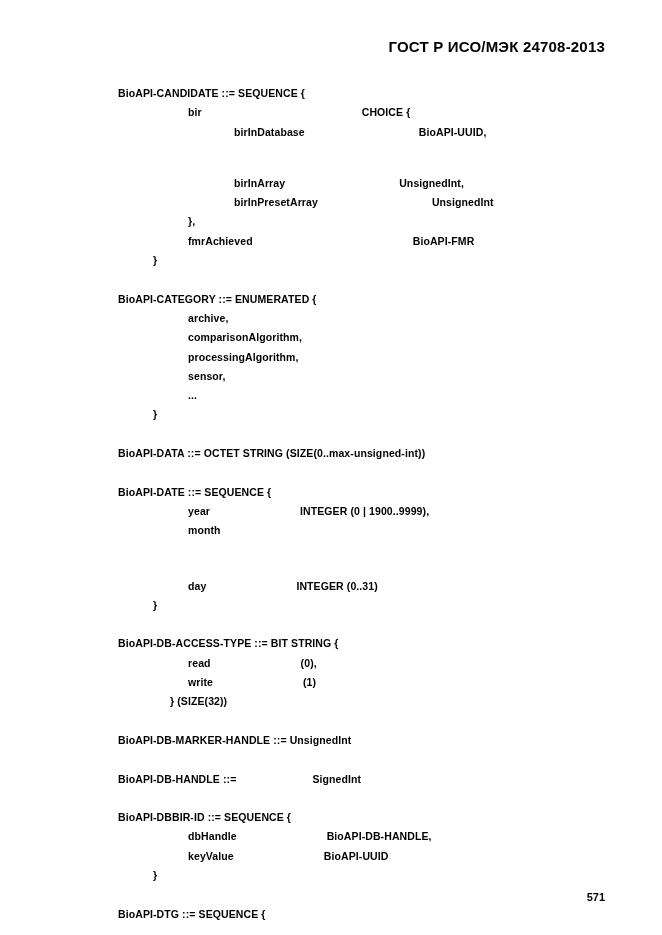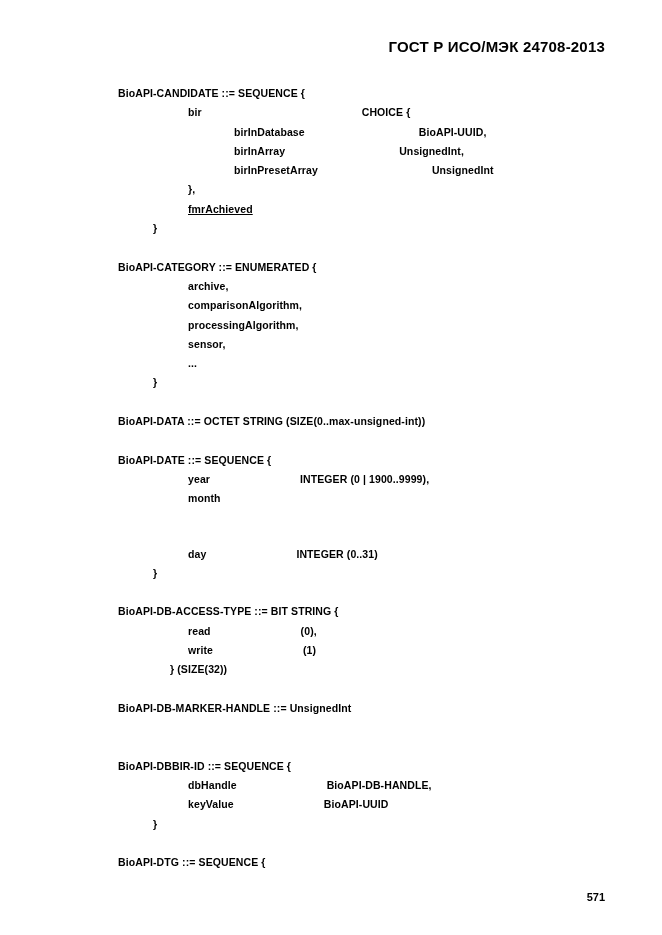--- a/index.html
+++ b/index.html
@@ -69,24 +69,24 @@
 
 <div class="page">
 
   <div class="header">ГОСТ Р ИСО/МЭК 24708-2013</div>
 
   <div class="content" id="content">
       <div class="block">
         <div class="line col-wrap"><span style="padding-left: 0px;">BioAPI-CANDIDATE ::= SEQUENCE {</span></div>
         <div class="line col-wrap"><span style="padding-left: 70px;">bir</span><span style="padding-left: 160px;">CHOICE {</span></div>
         <div class="line col-wrap"><span style="padding-left: 116px;">birInDatabase</span><span style="padding-left: 114px;">BioAPI-UUID,</span></div>
-        <div class="line col-wrap"><span style="padding-left: 116px;">birInArray</span><span style="padding-left: 114px;">UnsignedInt,</span></div>
+        <div class="line col-wrap"><span style="padding-left: 116px; margin-top: 32px;">birInArray</span><span style="padding-left: 114px;">UnsignedInt,</span></div>
         <div class="line col-wrap"><span style="padding-left: 116px;">birInPresetArray</span><span style="padding-left: 114px;">UnsignedInt</span></div>
         <div class="line col-wrap"><span style="padding-left: 70px;">},</span></div>
-        <div class="line col-wrap"><span style="padding-left: 70px; text-decoration: underline;">fmrAchieved</span></div>
+        <div class="line col-wrap"><span style="padding-left: 70px;">fmrAchieved</span><span style="padding-left: 160px;">BioAPI-FMR</span></div>
         <div class="line col-wrap"><span style="padding-left: 35px;">}</span></div>
       </div>
       <div class="gap"></div>
       <div class="block">
         <div class="line col-wrap"><span style="padding-left: 0px;">BioAPI-CATEGORY ::= ENUMERATED {</span></div>
         <div class="line col-wrap"><span style="padding-left: 70px;">archive,</span></div>
         <div class="line col-wrap"><span style="padding-left: 70px;">comparisonAlgorithm,</span></div>
         <div class="line col-wrap"><span style="padding-left: 70px;">processingAlgorithm,</span></div>
         <div class="line col-wrap"><span style="padding-left: 70px;">sensor,</span></div>
         <div class="line col-wrap"><span style="padding-left: 70px;">...</span></div>
@@ -109,20 +109,23 @@
         <div class="line col-wrap"><span style="padding-left: 0px;">BioAPI-DB-ACCESS-TYPE ::= BIT STRING {</span></div>
         <div class="line col-wrap"><span style="padding-left: 70px;">read</span><span style="padding-left: 90px;">(0),</span></div>
         <div class="line col-wrap"><span style="padding-left: 70px;">write</span><span style="padding-left: 90px;">(1)</span></div>
         <div class="line col-wrap"><span style="padding-left: 52px;">} (SIZE(32))</span></div>
       </div>
       <div class="gap"></div>
       <div class="block">
         <div class="line col-wrap"><span style="padding-left: 0px;">BioAPI-DB-MARKER-HANDLE ::= UnsignedInt</span></div>
       </div>
       <div class="gap"></div>
+      <div class="block">
+        <div class="line col-wrap"><span style="padding-left: 0px;">BioAPI-DB-HANDLE ::=</span><span style="padding-left: 76px;">SignedInt</span></div>
+      </div>
       <div class="gap"></div>
       <div class="block">
         <div class="line col-wrap"><span style="padding-left: 0px;">BioAPI-DBBIR-ID ::= SEQUENCE {</span></div>
         <div class="line col-wrap"><span style="padding-left: 70px;">dbHandle</span><span style="padding-left: 90px;">BioAPI-DB-HANDLE,</span></div>
         <div class="line col-wrap"><span style="padding-left: 70px;">keyValue</span><span style="padding-left: 90px;">BioAPI-UUID</span></div>
         <div class="line col-wrap"><span style="padding-left: 35px;">}</span></div>
       </div>
       <div class="gap"></div>
       <div class="block">
         <div class="line col-wrap"><span style="padding-left: 0px;">BioAPI-DTG ::= SEQUENCE {</span></div>

